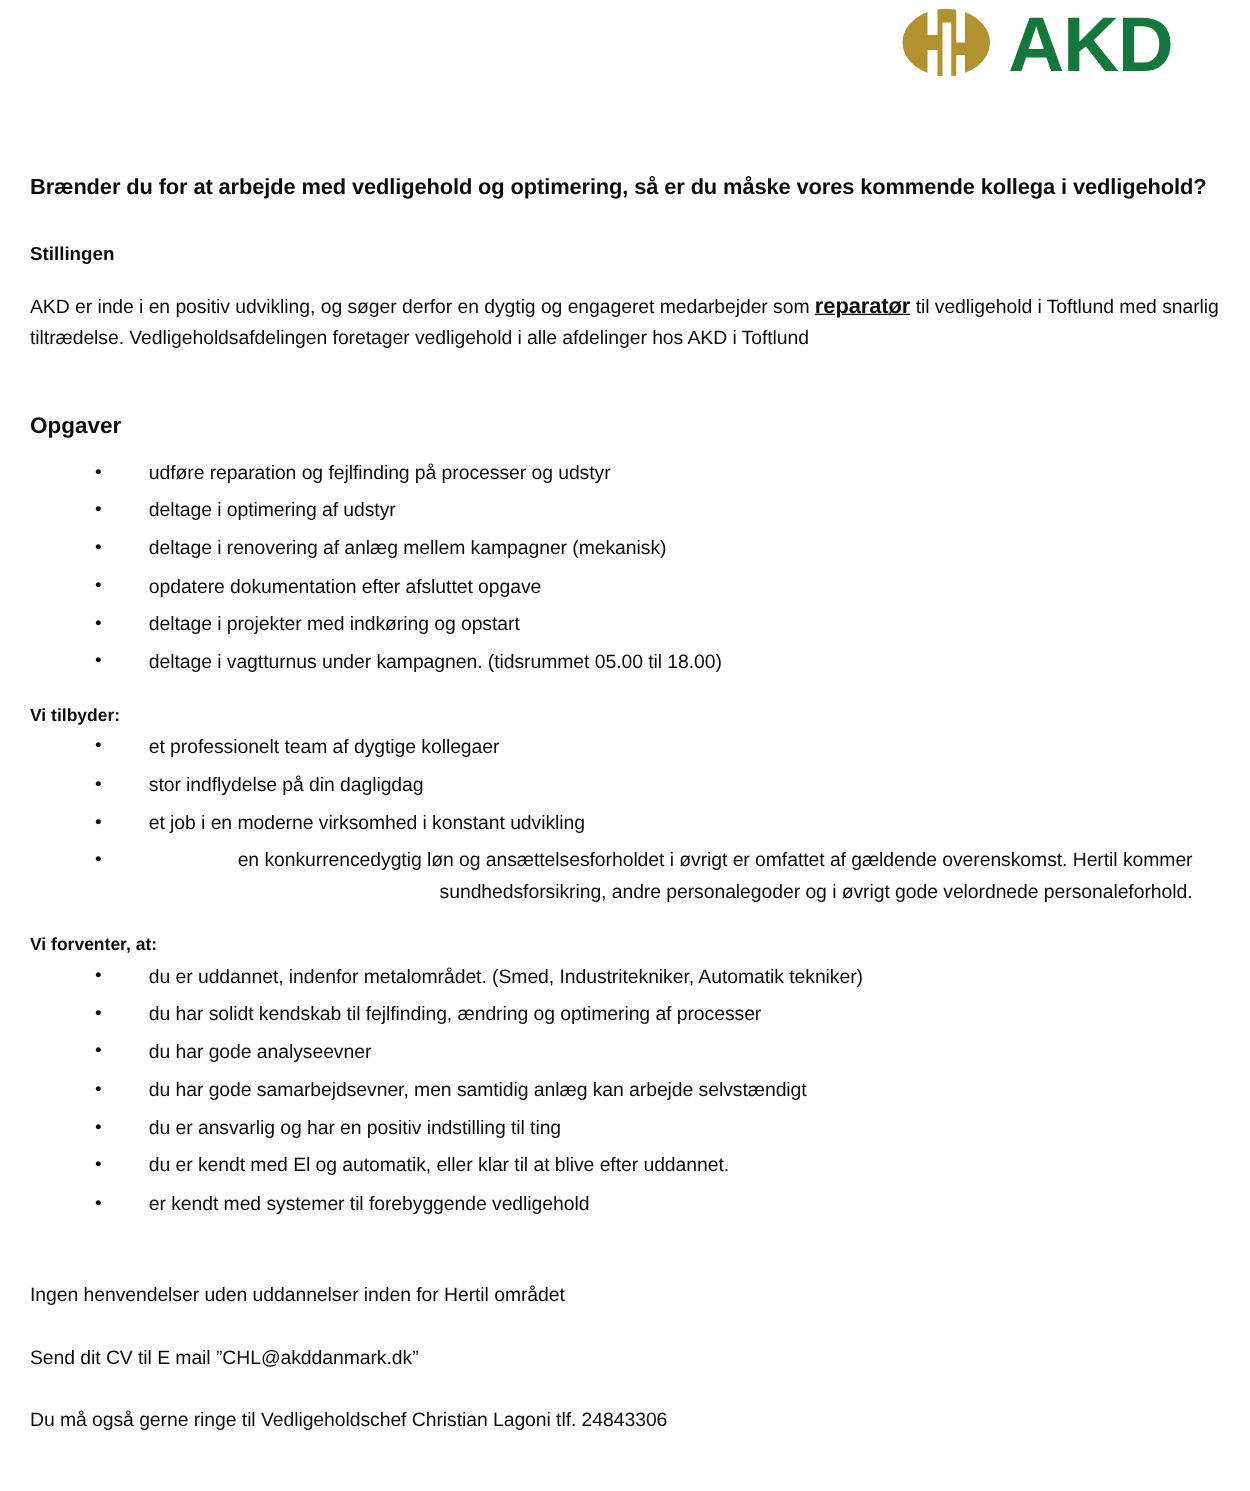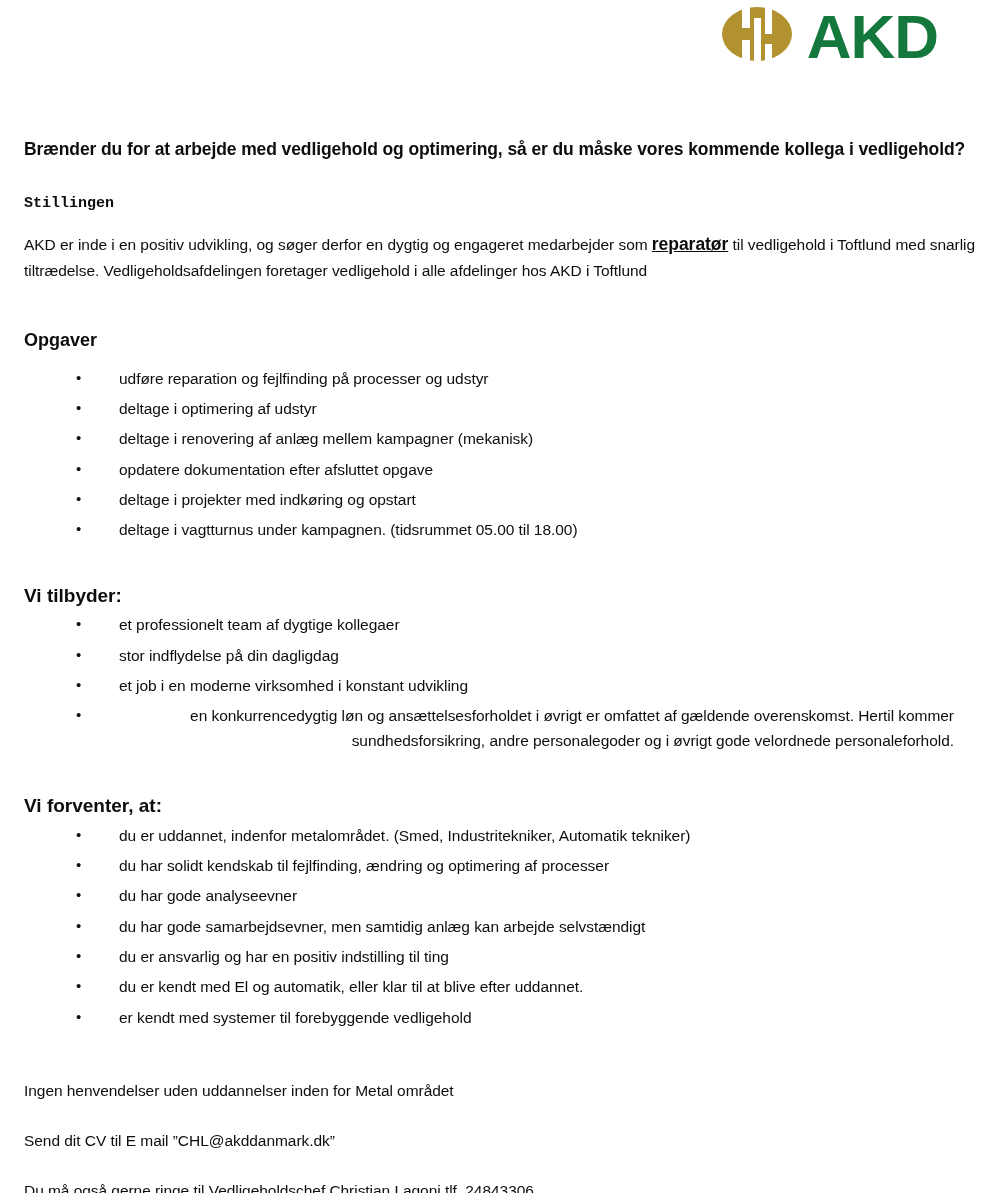--- a/index.html
+++ b/index.html
@@ -55,21 +55,20 @@
     line-height: 1.55;
     letter-spacing: -0.1px;
     max-width: 944px;
   }
 
   .sub-head {
     margin: 30px 0 0 0;
     font-size: 15px;
     font-weight: 700;
     line-height: 1.4;
-    font-family: Liberation Mono, monospace;
   }
 
   .para {
     margin: 16px 0 0 0;
     font-size: 15.5px;
     line-height: 1.62;
     letter-spacing: -0.05px;
   }
   .para .strong-word {
     font-weight: 700;
@@ -77,22 +76,22 @@
     text-decoration: underline;
   }
 
   .section-head {
     margin: 44px 0 0 0;
     font-size: 18px;
     font-weight: 700;
     line-height: 1.4;
   }
   .section-head.tight {
-    margin-top: 40px;
-    font-size: 19px;
+    margin-top: 20px;
+    font-size: 14px;
   }
 
   ul.bullets {
     list-style: none;
     margin: 14px 0 0 0;
     padding: 0;
   }
   ul.bullets.snug { margin-top: 4px; }
 
   ul.bullets li {
@@ -164,19 +163,19 @@
     <li>du er uddannet, indenfor metalområdet. (Smed, Industritekniker, Automatik tekniker)</li>
     <li>du har solidt kendskab til fejlfinding, ændring og optimering af processer</li>
     <li>du har gode analyseevner</li>
     <li>du har gode samarbejdsevner, men samtidig anlæg kan arbejde selvstændigt</li>
     <li>du er ansvarlig og har en positiv indstilling til ting</li>
     <li>du er kendt med El og automatik, eller klar til at blive efter uddannet.</li>
     <li>er kendt med systemer til forebyggende vedligehold</li>
   </ul>
 
   <div class="closing-block">
-    <p class="para">Ingen henvendelser uden uddannelser inden for Metal området</p>
+    <p class="para">Ingen henvendelser uden uddannelser inden for Hertil området</p>
     <p class="para">Send dit CV til E mail ”CHL@akddanmark.dk”</p>
     <p class="para">Du må også gerne ringe til Vedligeholdschef Christian Lagoni tlf. 24843306</p>
 
   </div>
 
 </div>
 
 </body></html>

